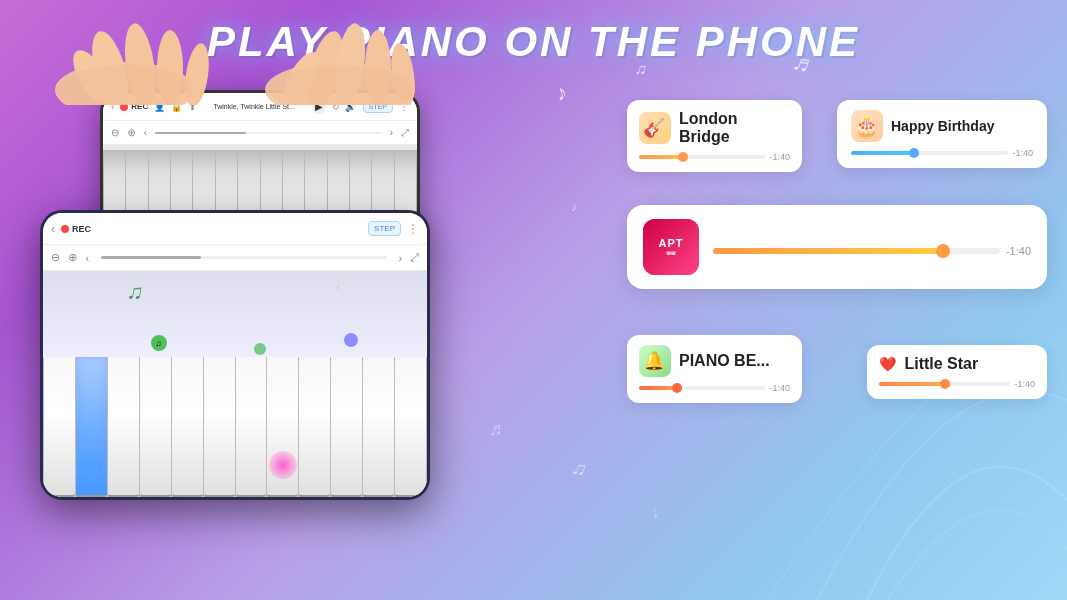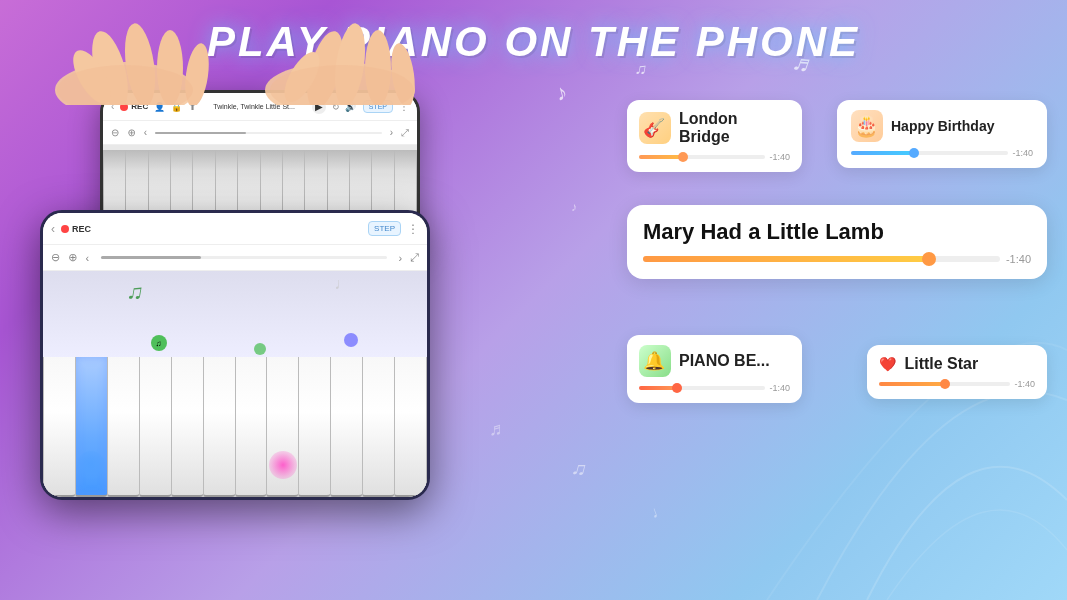--- a/index.html
+++ b/index.html
@@ -525,22 +525,27 @@
       <div class="progress-bar-container">
         <div class="progress-bar-fill" style="width:40%; background:linear-gradient(90deg,#55aaff,#44ccff);"></div>
         <div class="progress-dot" style="left:40%; background:#55aaff; transform:translateX(-50%);"></div>
       </div>
       <span class="song-duration">-1:40</span>
     </div>
   </div>
 
   <div class="song-card-large">
 
+    <div class="apt-thumb">
+      <div style="position:absolute; inset:0; background:linear-gradient(135deg,#cc0044,#ff4488); display:flex; align-items:center; justify-content:center; flex-direction:column;">
+        <div style="font-size:11px; font-weight:900; color:white; letter-spacing:1px;">APT</div>
+        <div style="font-size:8px; color:rgba(255,255,255,0.8);">🕶</div>
+      </div>
+    </div>
     <div class="song-info">
-      <div class="song-name-large">Mary Had a Little Lamb</div>
       <div style="display:flex; align-items:center; gap:6px; margin-top:8px;">
         <div class="progress-bar-container" style="height:6px; border-radius:3px;">
           <div class="progress-bar-fill" style="width:80%; height:100%; background:linear-gradient(90deg,#ff9944,#ffcc44); border-radius:3px;"></div>
           <div class="progress-dot" style="left:80%; background:#ff9944; width:14px; height:14px; top:-4px; transform:translateX(-50%);"></div>
         </div>
         <span class="song-duration" style="font-size:11px; white-space:nowrap;">-1:40</span>
       </div>
     </div>
   </div>
 

